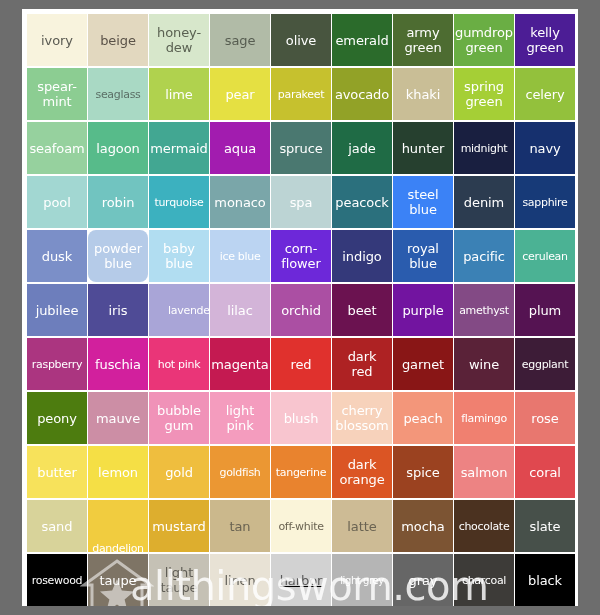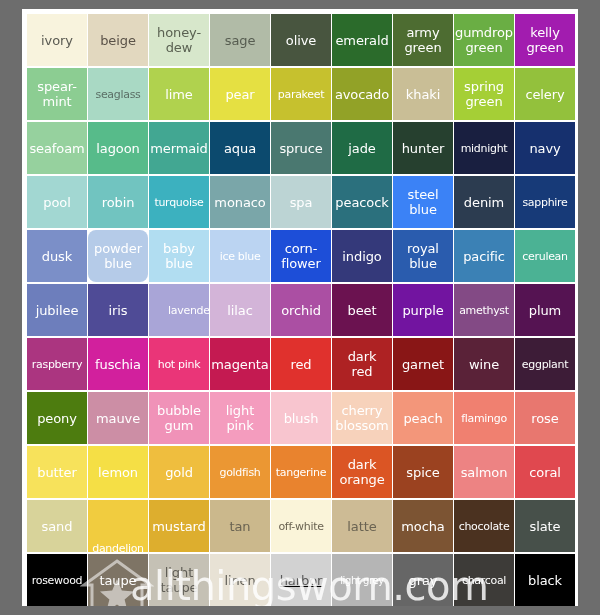--- a/index.html
+++ b/index.html
@@ -123,21 +123,21 @@
           <span class="lbl" style="color: rgb(255, 255, 255);">emerald</span>
         </div>
         <div class="swatch" style="background-color: rgb(77, 108, 49);">
           <span class="lbl" style="color: rgb(255, 255, 255);">army
 green</span>
         </div>
         <div class="swatch" style="background-color: rgb(106, 174, 68);">
           <span class="lbl" style="color: rgb(255, 255, 255);">gumdrop
 green</span>
         </div>
-        <div class="swatch" style="background-color: #a21caf;">
+        <div class="swatch" style="background-color: #4c1d95;">
           <span class="lbl" style="color: rgb(255, 255, 255);">kelly
 green</span>
         </div>
         <div class="swatch" style="background-color: rgb(140, 205, 146);">
           <span class="lbl" style="color: rgb(255, 255, 255);">spear-
 mint</span>
         </div>
         <div class="swatch" style="background-color: rgb(169, 217, 196);">
           <span class="lbl sm" style="color: rgb(91, 111, 102);">seaglass</span>
         </div>
@@ -165,21 +165,21 @@
         </div>
         <div class="swatch" style="background-color: rgb(150, 209, 158);">
           <span class="lbl" style="color: rgb(255, 255, 255);">seafoam</span>
         </div>
         <div class="swatch" style="background-color: rgb(87, 187, 138);">
           <span class="lbl" style="color: rgb(255, 255, 255);">lagoon</span>
         </div>
         <div class="swatch" style="background-color: rgb(66, 167, 146);">
           <span class="lbl" style="color: rgb(255, 255, 255);">mermaid</span>
         </div>
-        <div class="swatch" style="background-color: #0c4a6e;">
+        <div class="swatch" style="background-color: #a21caf;">
           <span class="lbl" style="color: rgb(255, 255, 255);">aqua</span>
         </div>
         <div class="swatch" style="background-color: rgb(74, 120, 112);">
           <span class="lbl" style="color: rgb(255, 255, 255);">spruce</span>
         </div>
         <div class="swatch" style="background-color: rgb(31, 107, 69);">
           <span class="lbl" style="color: rgb(255, 255, 255);">jade</span>
         </div>
         <div class="swatch" style="background-color: rgb(38, 64, 47);">
           <span class="lbl" style="color: rgb(255, 255, 255);">hunter</span>
@@ -225,21 +225,21 @@
           <span class="lbl" style="color: rgb(255, 255, 255);">powder
 blue</span>
         </div>
         <div class="swatch" style="background-color: rgb(177, 221, 241);">
           <span class="lbl" style="color: rgb(255, 255, 255);">baby
 blue</span>
         </div>
         <div class="swatch" style="background-color: rgb(187, 212, 242);">
           <span class="lbl sm" style="color: rgb(255, 255, 255);">ice blue</span>
         </div>
-        <div class="swatch" style="background-color: #1d4ed8;">
+        <div class="swatch" style="background-color: #6d28d9;">
           <span class="lbl" style="color: rgb(255, 255, 255);">corn-
 flower</span>
         </div>
         <div class="swatch" style="background-color: rgb(52, 57, 122);">
           <span class="lbl" style="color: rgb(255, 255, 255);">indigo</span>
         </div>
         <div class="swatch" style="background-color: rgb(42, 92, 174);">
           <span class="lbl" style="color: rgb(255, 255, 255);">royal
 blue</span>
         </div>

